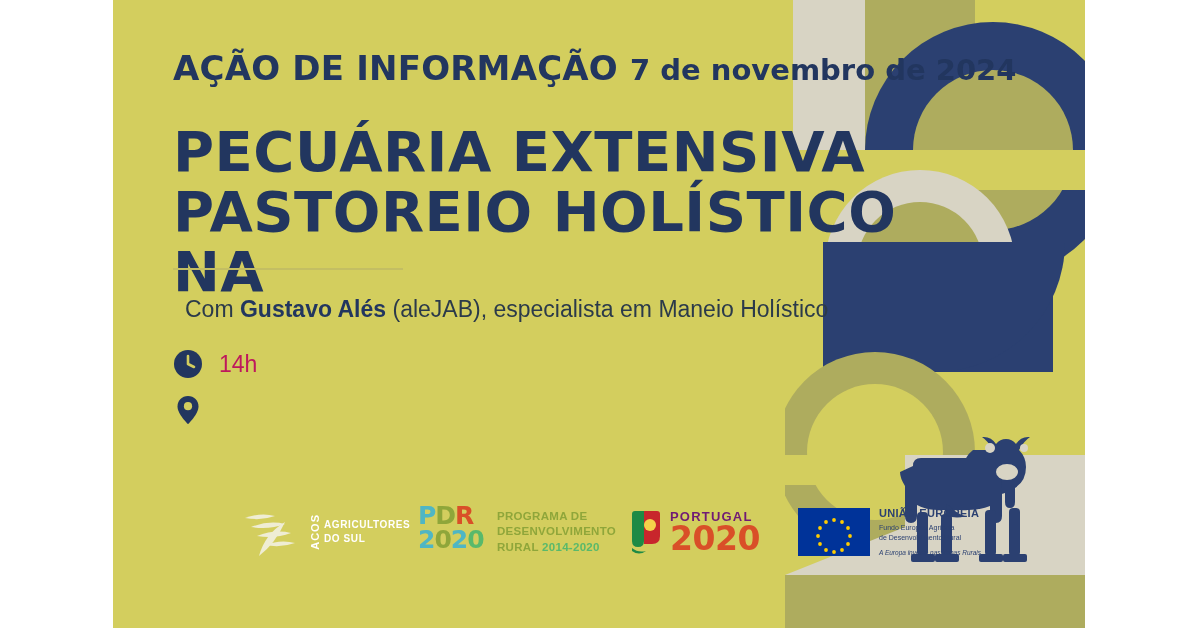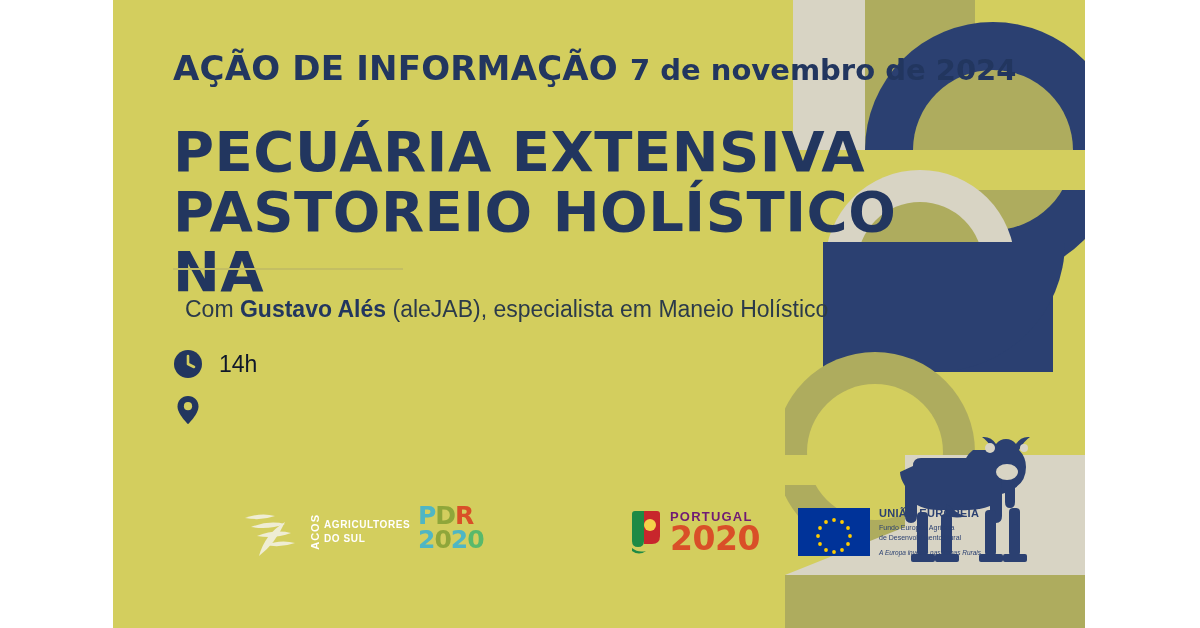--- a/index.html
+++ b/index.html
@@ -54,21 +54,21 @@
 
   .rule{position:absolute;left:0;top:268px;width:230px;height:2px;background:#C3BE63;}
 
   .speaker{position:absolute;left:12px;top:296px;width:790px;font-size:23px;color:#2B3A4A;
            white-space:nowrap;}
   .speaker b{font-weight:bold;color:#22365F;}
 
   .meta{position:absolute;left:0;top:345px;}
   .meta-row{display:flex;align-items:center;height:38px;margin-bottom:8px;}
   .meta-ico{width:30px;height:30px;margin-right:16px;flex:0 0 30px;}
-  .meta-txt{font-size:23px;color:#0f172a;text-align:right;}
+  .meta-txt{font-size:23px;color:#be185d;text-align:right;}
 
   
   .logos{position:absolute;left:60px;top:490px;width:800px;height:90px;}
   .logo{position:absolute;top:0;height:84px;display:flex;align-items:center;}
 
   .acos{left:8px;}
   .acos-mark{width:62px;height:56px;}
   .acos-txt{margin-left:7px;display:flex;align-items:center;}
   .acos-vert{writing-mode:vertical-rl;transform:rotate(180deg);color:#ffffff;
              font-size:11px;font-weight:bold;letter-spacing:1px;line-height:1;}
@@ -204,20 +204,25 @@
 
         <div class="logo pdr">
           <div class="pdr-mark">
             <div class="pdr-l1">
               <span style="color:#4FB6C4">P</span><span style="color:#8FA63A">D</span><span style="color:#D94F28">R</span>
             </div>
             <div class="pdr-l2">
               <span style="color:#4FB6C4">2</span><span style="color:#8FA63A">0</span><span style="color:#4FB6C4">2</span><span style="color:#59B96B">0</span>
             </div>
           </div>
+          <div class="pdr-txt">
+            <div>PROGRAMA DE</div>
+            <div>DESENVOLVIMENTO</div>
+            <div><span>RURAL </span><span class="yr">2014-2020</span></div>
+          </div>
         </div>
 
         <div class="logo pt">
           <svg class="pt-mark" viewBox="0 0 36 48">
             <path d="M4 6 q0 -3 3 -3 l9 0 l0 30 q0 6 -6 6 q-6 0 -6 -6 z" fill="#1E8A45"></path>
             <path d="M16 3 l13 0 q3 0 3 3 l0 22 q0 8 -8 8 l-8 0 z" fill="#C8262C"></path>
             <circle cx="22" cy="17" r="6" fill="#F5D24A"></circle>
             <path d="M4 40 q6 5 14 3 q-7 5 -14 0 z" fill="#1E8A45"></path>
           </svg>
           <div>

